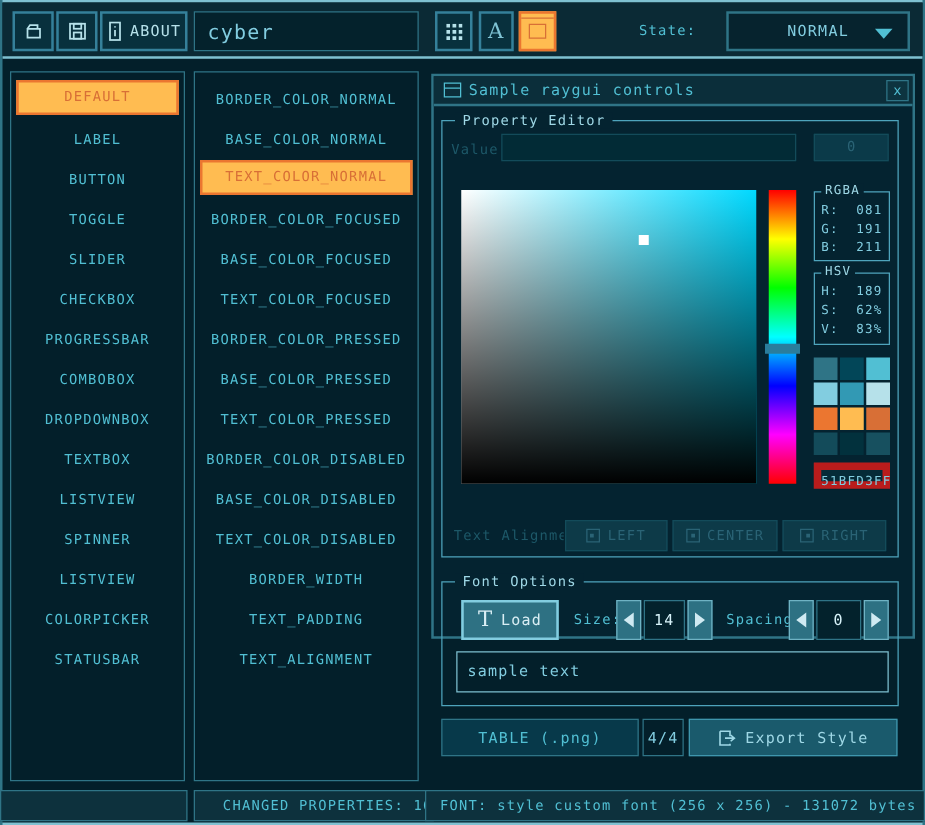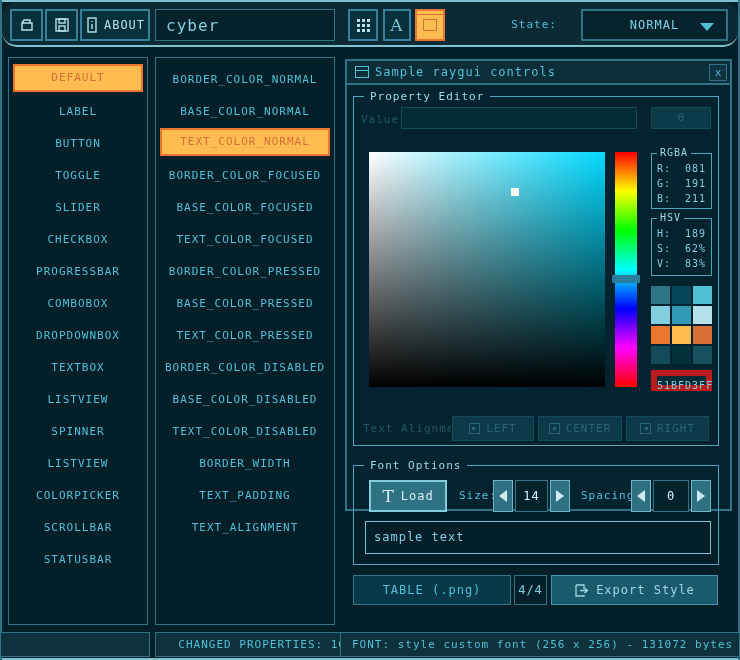--- a/index.html
+++ b/index.html
@@ -9,21 +9,21 @@
     background:#031f2a;
     font-family:"DejaVu Sans Mono", monospace;
     -webkit-font-smoothing:none;
   }
   .abs { position:absolute; }
   
   .edge { position:absolute; background:#7fc1d1; }
   .edge.left,.edge.right { background:#2f7486; }
 
   
-  .toolbar { left:2px; top:2px; width:736px; height:45px; background:#0b2a35; border-bottom:2px solid #7fc1d1;border-radius:15px; }
+  .toolbar { left:2px; top:2px; width:736px; height:45px; background:#0b2a35; border-bottom:2px solid #7fc1d1; }
   .tbtn {
     position:absolute; top:7px; height:32px; background:#08303d;
     border:2px solid #35809a; color:#b6e1ea;
     display:flex; align-items:center; justify-content:center; gap:5px;
     font-size:12px; letter-spacing:1px; cursor:default;
   }
   .tbtn.active { background:#ffbc51; border-color:#eb7630; color:#d86f36; }
   .tinput {
     position:absolute; top:7px; height:32px; background:#04222c;
     border:1px solid #2f7486; color:#82cde0; font-family:inherit;
@@ -198,21 +198,20 @@
       <div class="list-item">SLIDER</div>
       <div class="list-item">CHECKBOX</div>
       <div class="list-item">PROGRESSBAR</div>
       <div class="list-item">COMBOBOX</div>
       <div class="list-item">DROPDOWNBOX</div>
       <div class="list-item">TEXTBOX</div>
       <div class="list-item">LISTVIEW</div>
       <div class="list-item">SPINNER</div>
       <div class="list-item">LISTVIEW</div>
       <div class="list-item">COLORPICKER</div>
-      <div class="list-item">SCROLLBAR</div>
       <div class="list-item">STATUSBAR</div>
     </div>
 
   <div class="panel" style="left:155px;top:57px;width:180px;height:568px">
 
   <div class="list-item">BORDER_COLOR_NORMAL</div>
       <div class="list-item">BASE_COLOR_NORMAL</div>
       <div class="list-item selected">TEXT_COLOR_NORMAL</div>
       <div class="list-item">BORDER_COLOR_FOCUSED</div>
       <div class="list-item">BASE_COLOR_FOCUSED</div>

